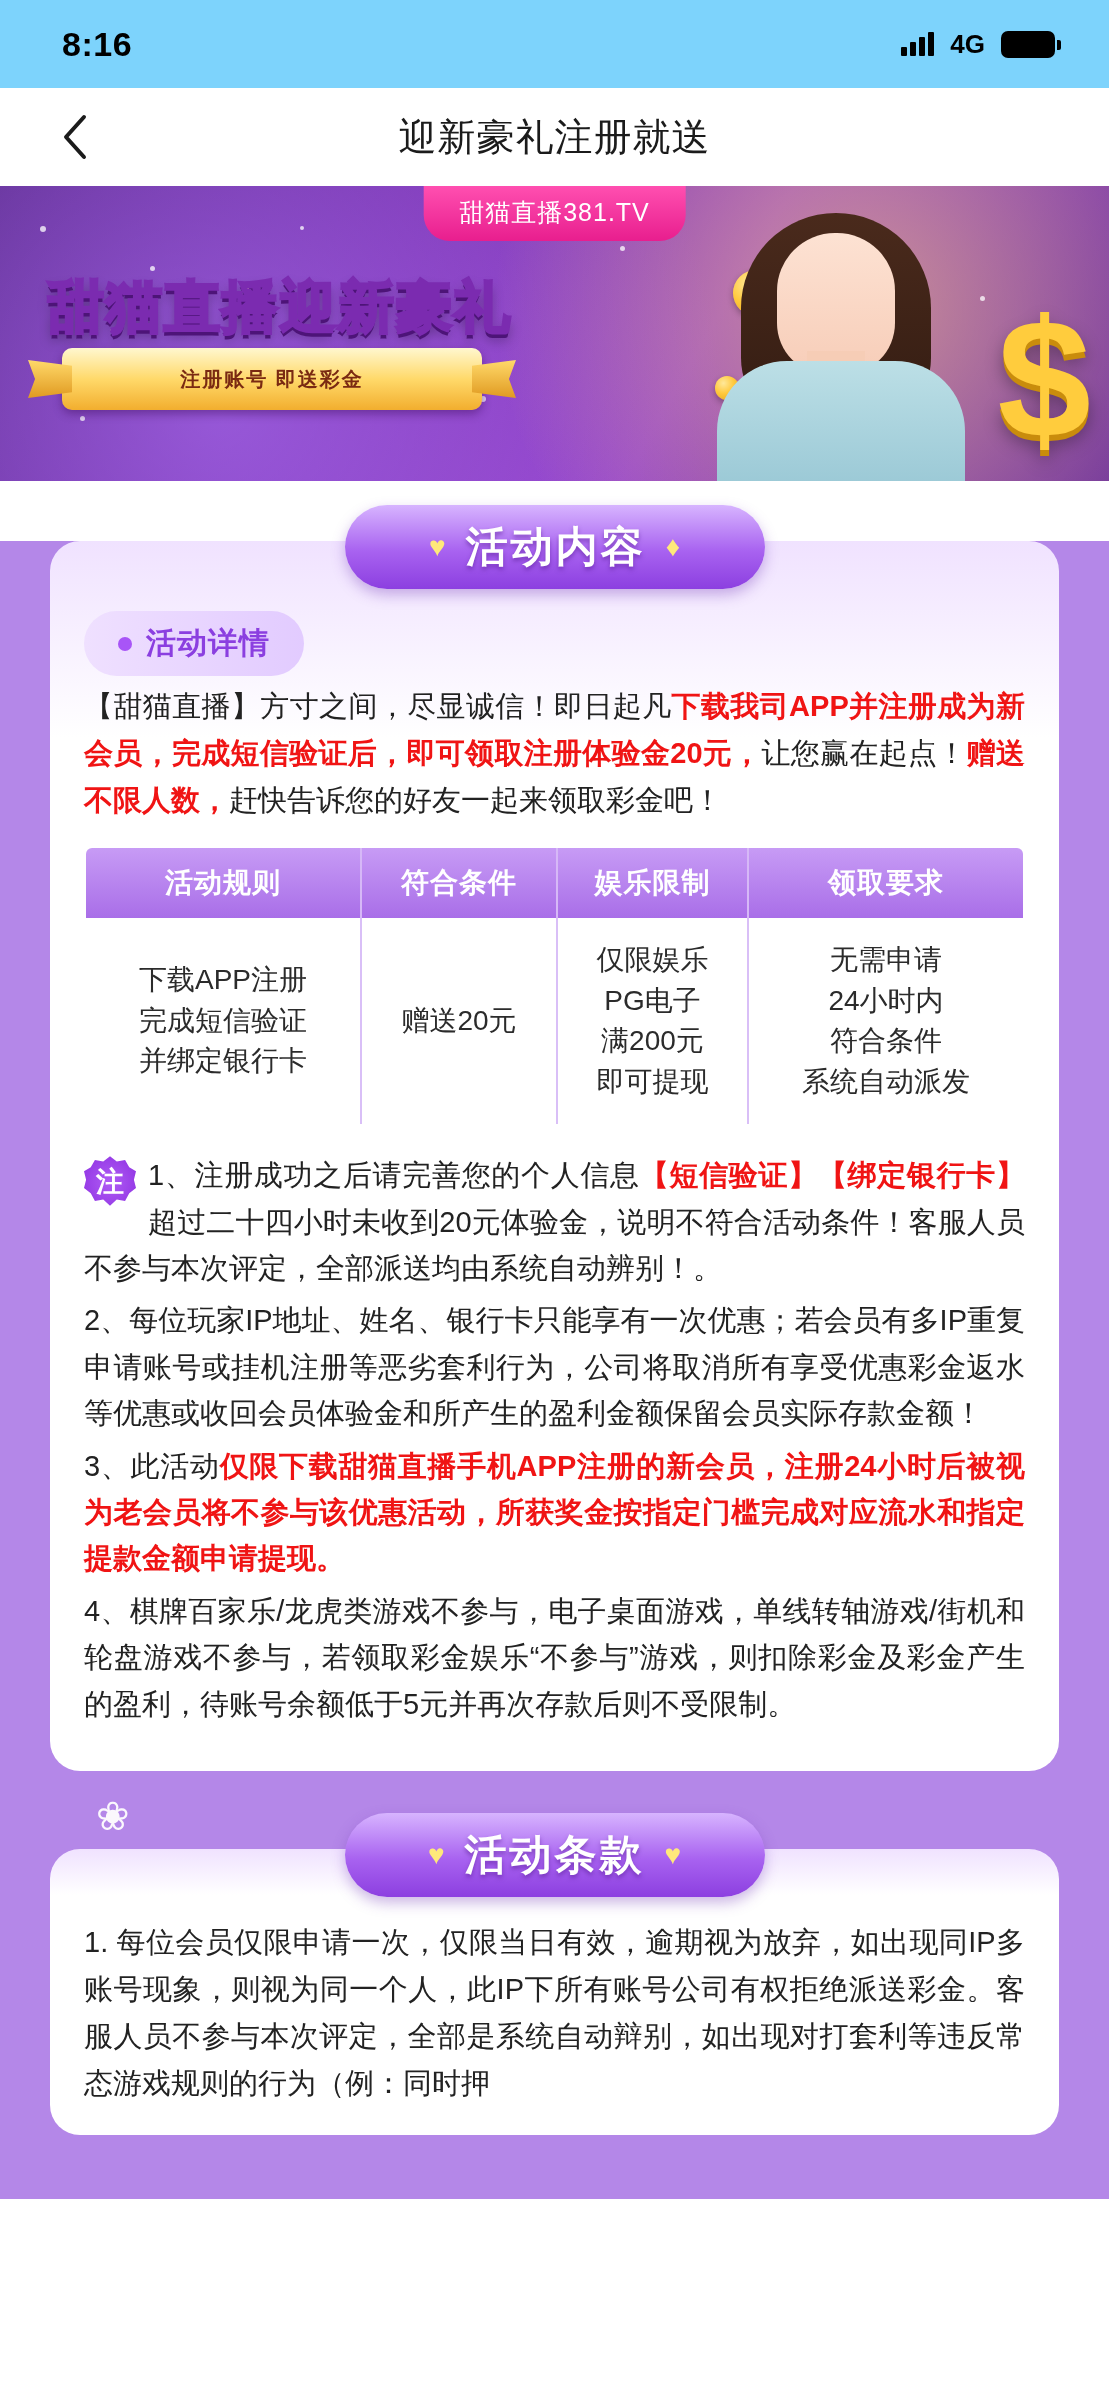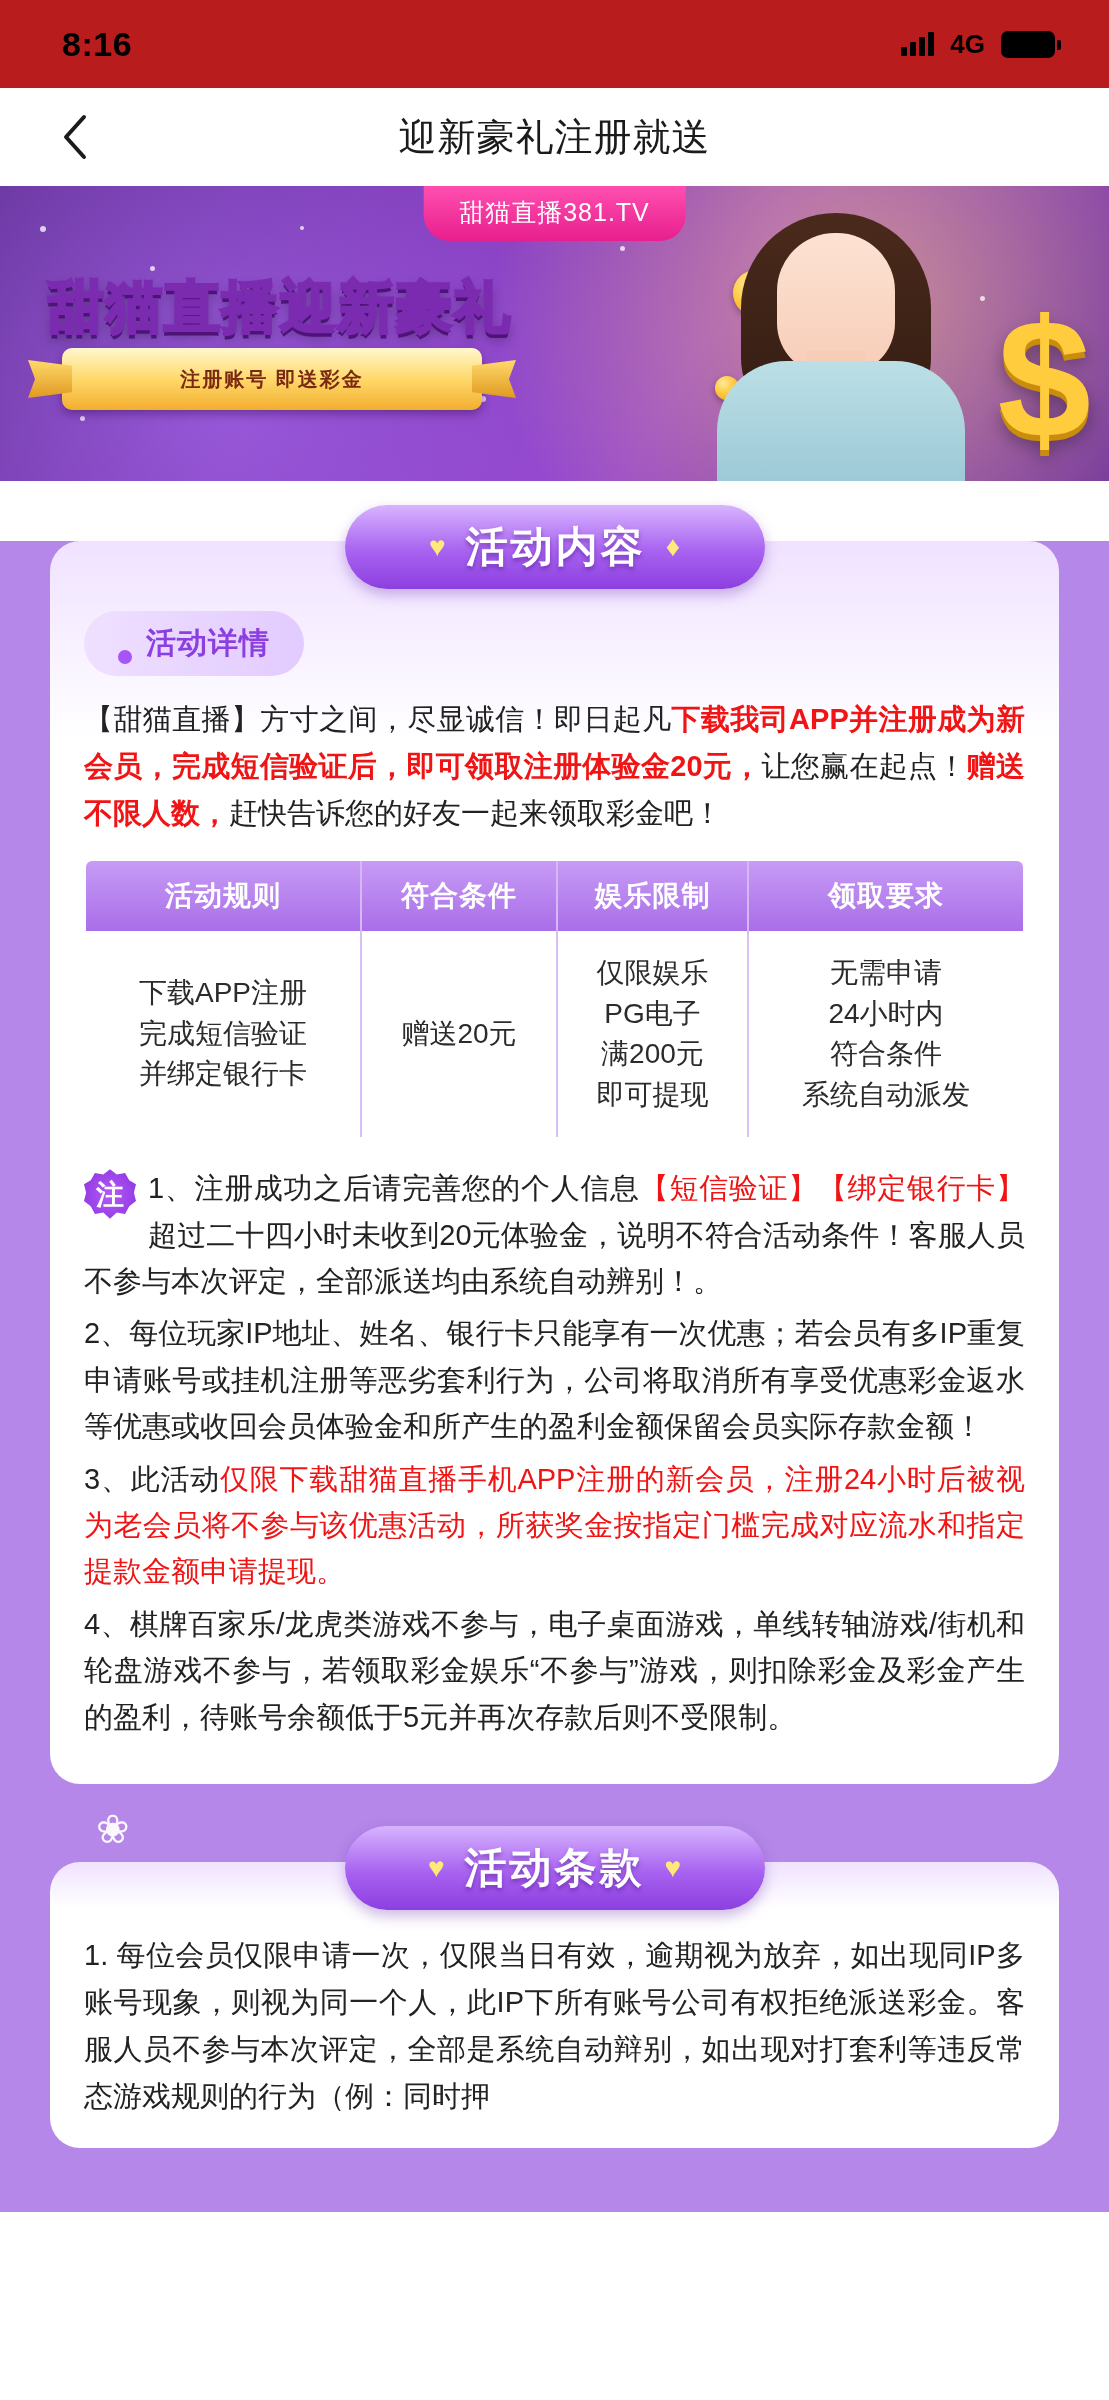--- a/index.html
+++ b/index.html
@@ -10,21 +10,21 @@
   }
   body { width: 1109px; }
 
   
   .status-bar {
     height: 88px;
     display: flex;
     align-items: center;
     justify-content: space-between;
     padding: 0 54px 0 62px;
-    background: #b91c1c;
+    background: #7dd3fc;
   }
   .status-time {
     font-size: 34px;
     font-weight: bold;
     color: #000;
     letter-spacing: 0.5px;
   }
   .status-right {
     display: flex;
     align-items: center;
@@ -257,26 +257,26 @@
     position: absolute;
     left: 36px;
     top: -52px;
     font-size: 40px;
     color: #ffffff;
     opacity: 0.95;
   }
 
   .sub-pill {
     display: inline-flex;
-    align-items: flex-end;
+    align-items: center;
     gap: 14px;
     background: linear-gradient(90deg,#efe0ff 0%, #e2cbff 100%);
     border-radius: 34px;
     padding: 12px 34px;
-    margin-bottom: 20px;
+    margin-bottom: 7px;
   }
   .sub-pill .dot {
     width: 14px; height: 14px; border-radius: 50%;
     background: #a855f7;
   }
   .sub-pill span.lbl {
     font-size: 30px;
     font-weight: bold;
     color: #8b3fe0;
     letter-spacing: 1px;
@@ -338,21 +338,21 @@
     background: radial-gradient(circle at 50% 50%, #b05cf5 0%, #8c2fe0 100%);
     color: #fff;
     font-size: 28px;
     font-weight: bold;
     display: flex;
     align-items: center;
     justify-content: center;
     clip-path: polygon(50% 0%,63% 10%,79% 7%,87% 21%,100% 29%,96% 45%,100% 61%,87% 71%,79% 86%,63% 83%,50% 95%,37% 83%,21% 86%,13% 71%,0% 61%,4% 45%,0% 29%,13% 21%,21% 7%,37% 10%);
   }
   .notes p { margin-bottom: 6px; }
-  .notes .red { color: #f01414; font-weight: normal; }
+  .notes .red { color: #f01414; font-weight: bold; }
 
   
   .terms-list {
     font-size: 29px;
     line-height: 1.62;
     color: #222;
     text-align: justify;
   }
   .terms-list p { margin-bottom: 8px; }
 </style>

